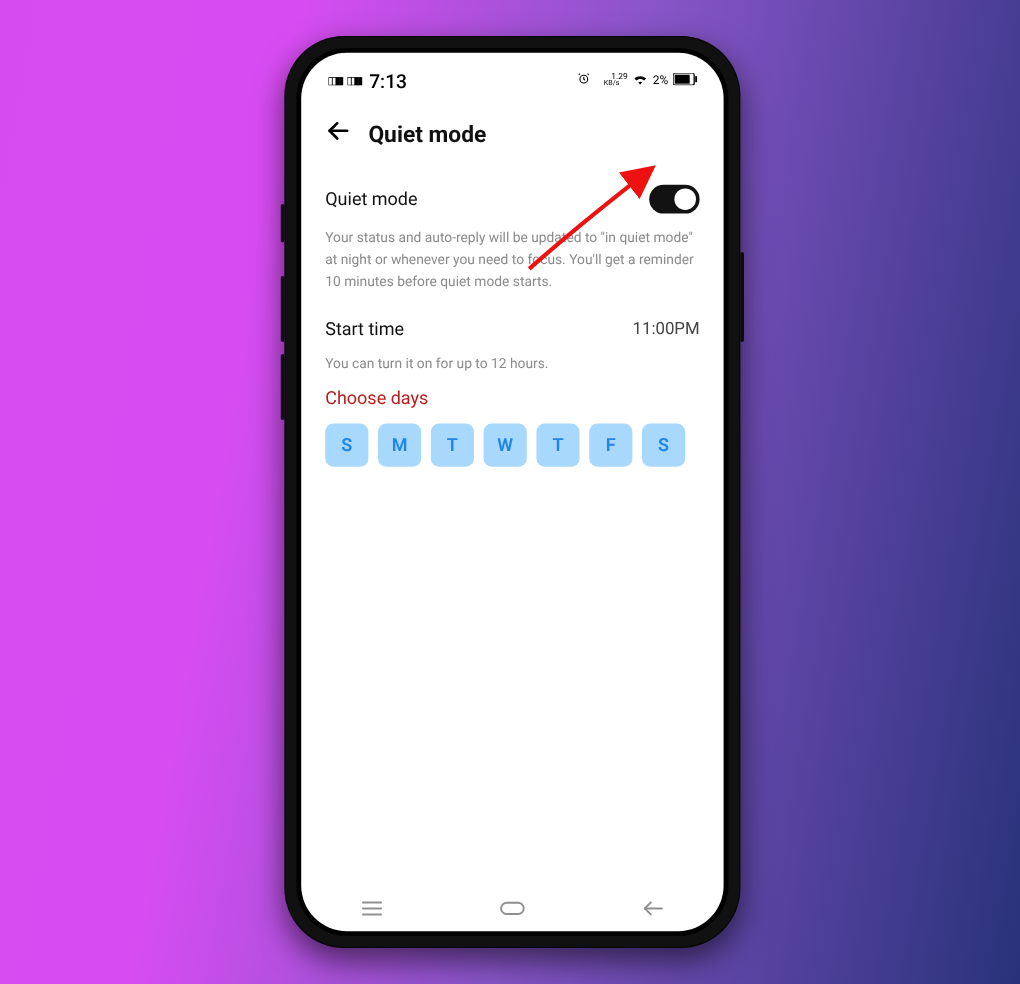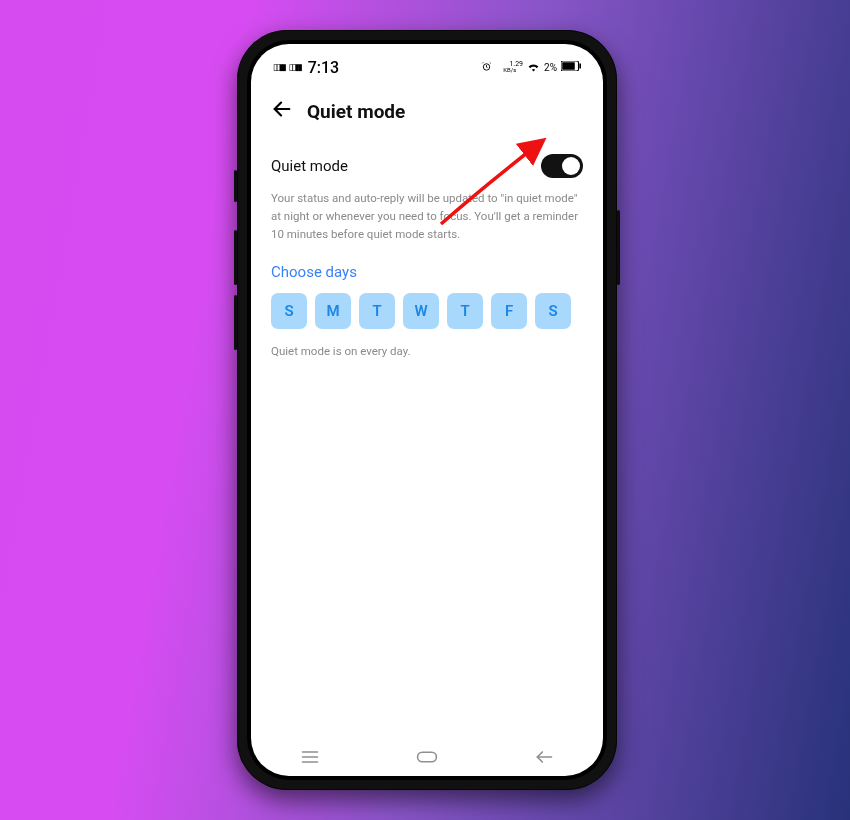--- a/index.html
+++ b/index.html
@@ -113,22 +113,21 @@
     width: 18px;
     height: 18px;
     background: #fff;
     border-radius: 50%;
     top: 3px;
     right: 3px;
   }
 
   .section-title {
     font-size: 15px;
-    color: #3b82f6;
-    margin-top: 10px;
+    color: #b91c1c;
     margin-bottom: 12px;
   }
 
   .days {
     display: flex;
     gap: 8px;
     margin-bottom: 14px;
   }
   .day {
     width: 36px;
@@ -227,36 +226,40 @@
 
         <div class="row">
           <span class="row-label">Quiet mode</span>
           <div class="toggle">
             <div class="knob"></div>
           </div>
         </div>
 
         <div class="helper">Your status and auto-reply will be updated to "in quiet mode" at night or whenever you need to focus. You'll get a reminder 10 minutes before quiet mode starts.</div>
 
-
-
+        <div class="row">
+          <span class="row-label">Start time</span>
+          <span class="row-value">11:00PM</span>
+        </div>
+
+
+        <div class="helper">You can turn it on for up to 12 hours.</div>
 
         <div class="section-title">Choose days</div>
 
         <div class="days">
           <div class="day">S</div>
           <div class="day">M</div>
           <div class="day">T</div>
           <div class="day">W</div>
           <div class="day">T</div>
           <div class="day">F</div>
           <div class="day">S</div>
         </div>
 
-        <div class="helper">Quiet mode is on every day.</div>
       </div>
 
       <div class="navbar">
         <div class="nb">
           <svg width="20" height="14" viewBox="0 0 24 16" stroke="#8f8f8f" stroke-width="2" stroke-linecap="round">
             <line x1="3" y1="2" x2="21" y2="2"></line>
             <line x1="3" y1="8" x2="21" y2="8"></line>
             <line x1="3" y1="14" x2="21" y2="14"></line>
           </svg>
         </div>

